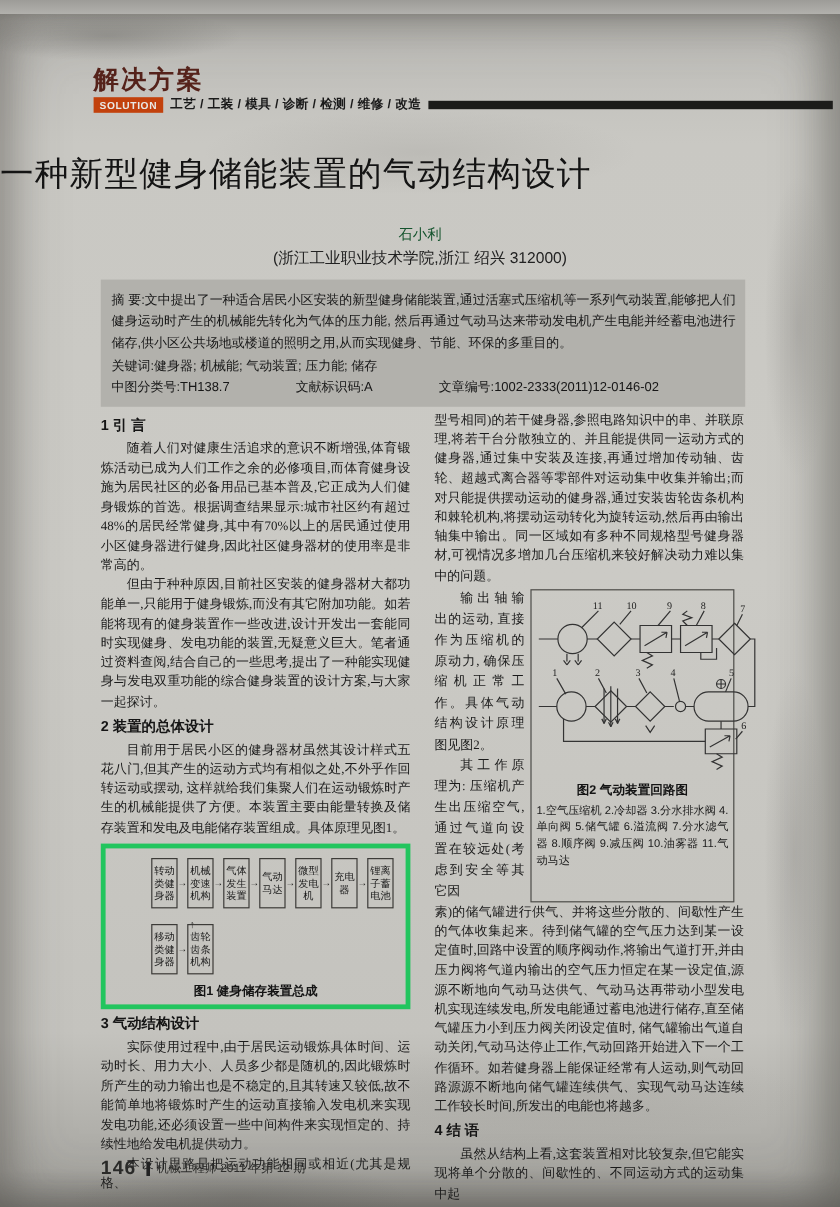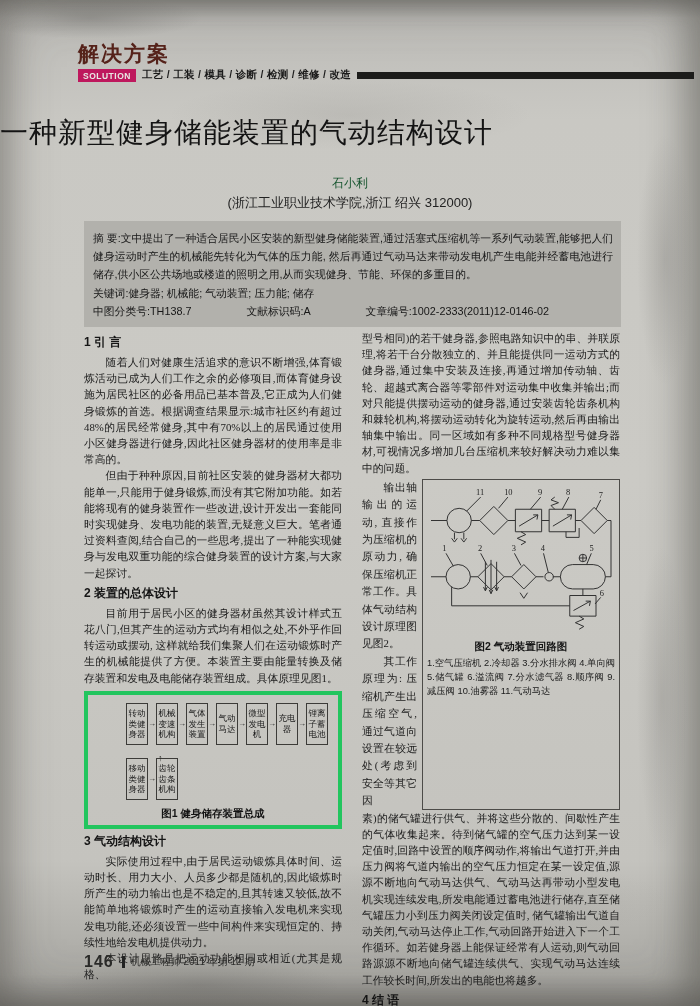--- a/index.html
+++ b/index.html
@@ -5,35 +5,36 @@
   html,body{margin:0;padding:0;}
   body{
     width:700px;height:1006px;position:relative;overflow:hidden;
     font-family:"Liberation Sans","DejaVu Sans",sans-serif;
     background:linear-gradient(180deg,#9d9c98 0,#bdbcb8 18px,#c9c8c3 120px,#cbcac5 480px,#c4c3be 860px,#a9a8a3 975px,#8d8c88 1006px);
     color:#1a1a1a;
   }
   
   #page{position:absolute;inset:0;
     box-shadow:inset 0 0 55px rgba(70,68,64,.38), inset -18px 0 30px rgba(80,78,74,.30), inset 14px 0 26px rgba(90,88,84,.22);
+    margin-top:12px;
   }
   #page::before{content:"";position:absolute;inset:0;pointer-events:none;
     background:
       radial-gradient(ellipse 260px 50px at 350px 115px, rgba(110,108,104,.14), transparent 70%),
       radial-gradient(ellipse 40px 180px at 665px 260px, rgba(100,98,95,.22), transparent 70%),
       radial-gradient(ellipse 36px 220px at 662px 700px, rgba(100,98,95,.20), transparent 70%),
       radial-gradient(ellipse 200px 40px at 200px 985px, rgba(85,84,80,.25), transparent 70%),
       radial-gradient(ellipse 160px 30px at 90px 18px, rgba(85,84,80,.3), transparent 70%),
       radial-gradient(ellipse 300px 60px at 460px 900px, rgba(120,118,114,.12), transparent 70%);
   }
   .abs{position:absolute;}
   
   .brand{left:78px;top:40px;font-size:21px;font-weight:bold;letter-spacing:2px;color:#55221a;}
   .brandrow{left:78px;top:68px;width:616px;display:flex;align-items:center;}
-  .solbadge{background:#be185d;color:#e9e8e4;font-size:8.5px;font-weight:bold;padding:2px 5px 1px;letter-spacing:.5px;}
+  .solbadge{background:#c2410c;color:#e9e8e4;font-size:8.5px;font-weight:bold;padding:2px 5px 1px;letter-spacing:.5px;}
   .cats{font-size:10.5px;font-weight:bold;margin-left:6px;white-space:nowrap;letter-spacing:.3px;}
   .blackbar{flex:1;height:7px;background:#1c1c1a;margin-left:6px;}
   
   .title{left:0;right:0;top:114px;text-align:left;font-size:28px;font-weight:normal;letter-spacing:1px;color:#141414;}
   .author{left:0;right:0;top:175px;text-align:center;font-size:12px;color:#14532d;}
   .affil{left:0;right:0;top:194px;text-align:center;font-size:13px;color:#222;}
   
   .abstract{left:84px;top:221px;width:520px;background:#b2b1ac;padding:8px 8px 7px 9px;
     font-size:10.8px;line-height:18.2px;text-align:justify;color:#171717;}
   .abstract p{margin:0;}
@@ -53,21 +54,21 @@
   .f1box{box-sizing:border-box;width:22px;min-height:42px;border:1px solid #3c3b38;display:flex;align-items:center;justify-content:center;}
   .f1box span{display:block;width:18px;font-family:"Liberation Sans","DejaVu Sans",sans-serif;font-size:8.5px;line-height:10.5px;text-align:center;letter-spacing:0;}
   .farrow{width:8px;text-align:center;font-size:8px;color:#2a2a28;flex:0 0 8px;}
   .uparrow{position:absolute;left:70px;top:58px;font-size:9px;color:#2a2a28;}
   .figcap{font-family:"Liberation Sans","DejaVu Sans",sans-serif;font-size:10.5px;font-weight:bold;text-align:center;margin-top:7px;color:#141414;}
   .fig1wrap{position:relative;}
   
   .fig2row{display:flex;margin-top:3px;}
   .fig2text{width:80px;padding-right:5px;box-sizing:border-box;}
   .fig2text .p{line-height:17.4px;}
-  .fig2{border:1px solid #4c4b48;width:198px;box-sizing:border-box;padding:3px 4px 4px;flex:0 0 auto;}
+  .fig2{border:1px solid #4c4b48;width:170px;box-sizing:border-box;padding:3px 4px 4px;flex:0 0 auto;}
   .legend{font-family:"Liberation Sans","DejaVu Sans",sans-serif;font-size:9.3px;line-height:14.2px;text-align:justify;margin-top:2px;color:#1b1b1b;}
   svg.circuit{display:block;margin:0 auto;}
   svg.circuit *{vector-effect:non-scaling-stroke;}
   svg.circuit text{font-family:"Liberation Serif","DejaVu Serif",serif;font-size:9px;fill:#222;}
   
   .footer{left:84px;top:953px;display:flex;align-items:center;}
   .pageno{font-size:16px;font-weight:bold;color:#2a2a28;letter-spacing:1px;}
   .footbar{display:inline-block;width:3px;height:12px;background:#222;margin:0 6px 0 8px;}
   .journal{font-size:10px;color:#2e2e2c;}
 </style>

